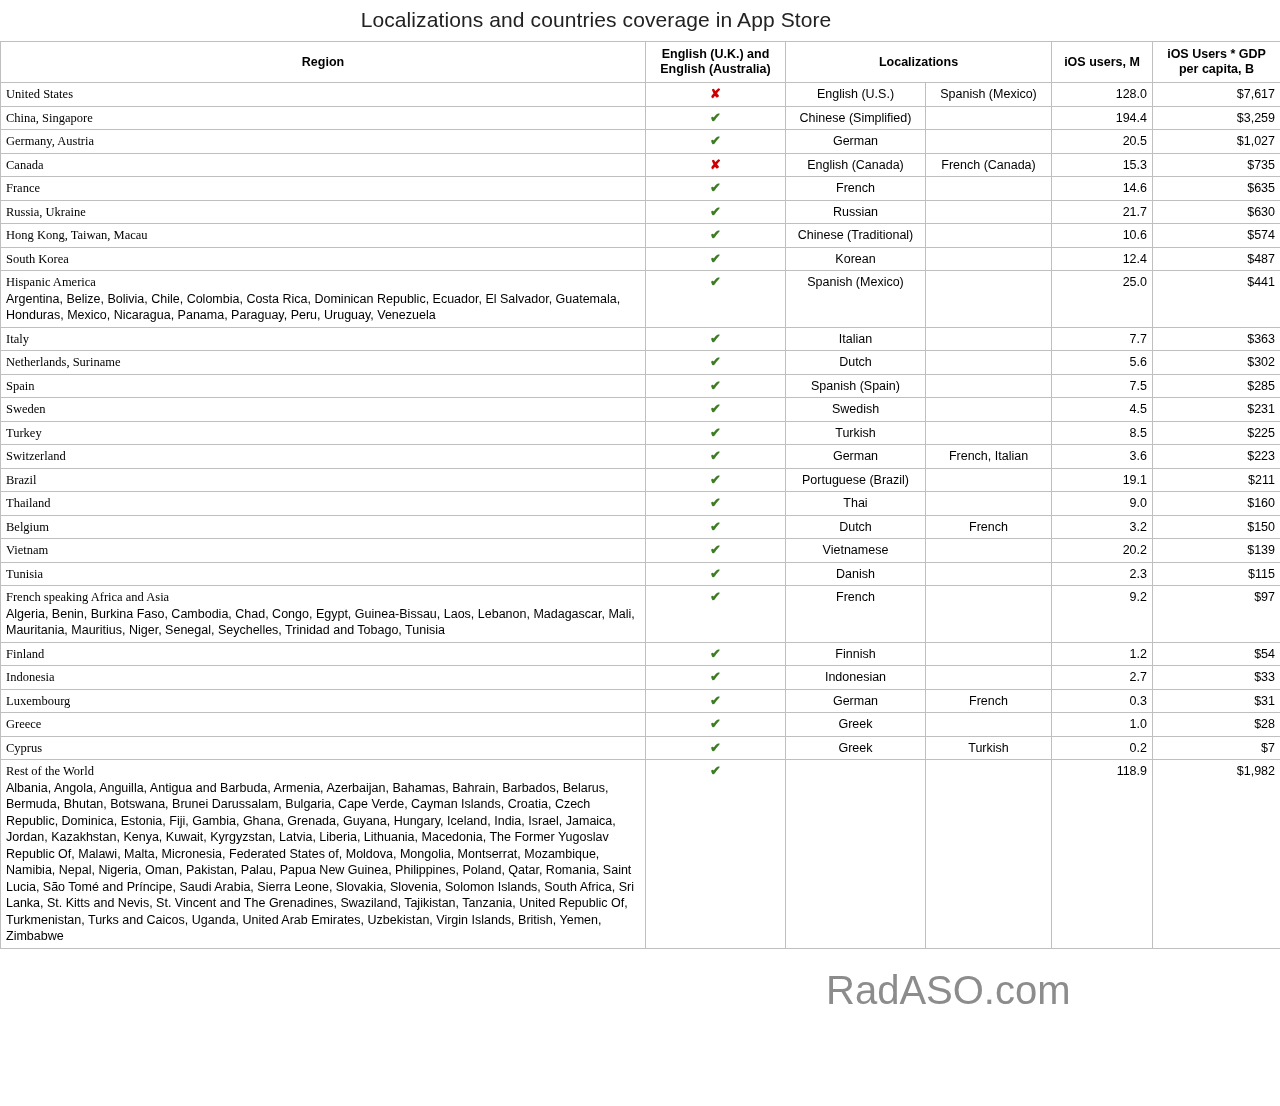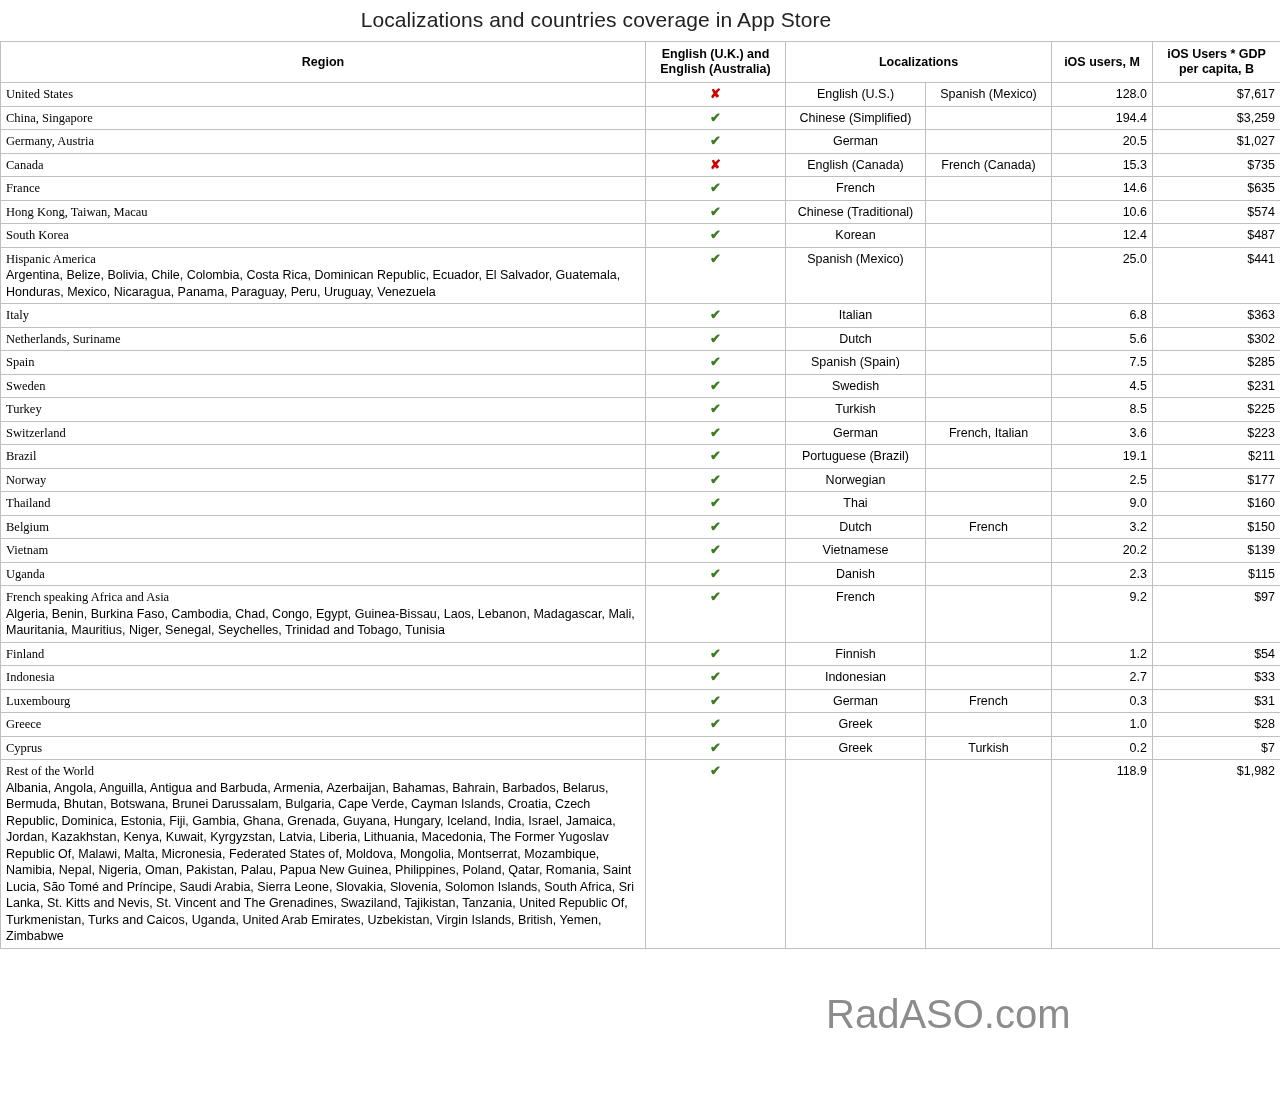--- a/index.html
+++ b/index.html
@@ -91,21 +91,20 @@
     padding-right: 6px;
   }
   #watermark {
     position: absolute;
     left: 826px;
     top: 968px;
     font-size: 40px;
     color: #8c8c8c;
     font-weight: 400;
     pointer-events: none;
-    margin-top: 24px;
   }
 </style>
 </head>
 <body>
 
 <div id="page">
 
   <div id="title">Localizations and countries coverage in App Store</div>
 
   <table class="tbl">
@@ -172,20 +171,30 @@
             <span class="main">France</span>
           </td>
           <td class="eng"><span class="mark-yes">✔</span></td>
           <td class="loc">French</td>
           <td class="loc"></td>
           <td class="num">14.6</td>
           <td class="num">$635</td>
         </tr>
         <tr>
           <td class="region">
+            <span class="main">Russia, Ukraine</span>
+          </td>
+          <td class="eng"><span class="mark-yes">✔</span></td>
+          <td class="loc">Russian</td>
+          <td class="loc"></td>
+          <td class="num">21.7</td>
+          <td class="num">$630</td>
+        </tr>
+        <tr>
+          <td class="region">
             <span class="main">Hong Kong, Taiwan, Macau</span>
           </td>
           <td class="eng"><span class="mark-yes">✔</span></td>
           <td class="loc">Chinese (Traditional)</td>
           <td class="loc"></td>
           <td class="num">10.6</td>
           <td class="num">$574</td>
         </tr>
         <tr>
           <td class="region">
@@ -208,21 +217,21 @@
           <td class="num">25.0</td>
           <td class="num">$441</td>
         </tr>
         <tr>
           <td class="region">
             <span class="main">Italy</span>
           </td>
           <td class="eng"><span class="mark-yes">✔</span></td>
           <td class="loc">Italian</td>
           <td class="loc"></td>
-          <td class="num">6.8</td>
+          <td class="num">7.7</td>
           <td class="num">$363</td>
         </tr>
         <tr>
           <td class="region">
             <span class="main">Netherlands, Suriname</span>
           </td>
           <td class="eng"><span class="mark-yes">✔</span></td>
           <td class="loc">Dutch</td>
           <td class="loc"></td>
           <td class="num">5.6</td>
@@ -273,30 +282,20 @@
             <span class="main">Brazil</span>
           </td>
           <td class="eng"><span class="mark-yes">✔</span></td>
           <td class="loc">Portuguese (Brazil)</td>
           <td class="loc"></td>
           <td class="num">19.1</td>
           <td class="num">$211</td>
         </tr>
         <tr>
           <td class="region">
-            <span class="main">Norway</span>
-          </td>
-          <td class="eng"><span class="mark-yes">✔</span></td>
-          <td class="loc">Norwegian</td>
-          <td class="loc"></td>
-          <td class="num">2.5</td>
-          <td class="num">$177</td>
-        </tr>
-        <tr>
-          <td class="region">
             <span class="main">Thailand</span>
           </td>
           <td class="eng"><span class="mark-yes">✔</span></td>
           <td class="loc">Thai</td>
           <td class="loc"></td>
           <td class="num">9.0</td>
           <td class="num">$160</td>
         </tr>
         <tr>
           <td class="region">
@@ -313,21 +312,21 @@
             <span class="main">Vietnam</span>
           </td>
           <td class="eng"><span class="mark-yes">✔</span></td>
           <td class="loc">Vietnamese</td>
           <td class="loc"></td>
           <td class="num">20.2</td>
           <td class="num">$139</td>
         </tr>
         <tr>
           <td class="region">
-            <span class="main">Uganda</span>
+            <span class="main">Tunisia</span>
           </td>
           <td class="eng"><span class="mark-yes">✔</span></td>
           <td class="loc">Danish</td>
           <td class="loc"></td>
           <td class="num">2.3</td>
           <td class="num">$115</td>
         </tr>
         <tr>
           <td class="region">
             <span class="main">French speaking Africa and Asia</span>

